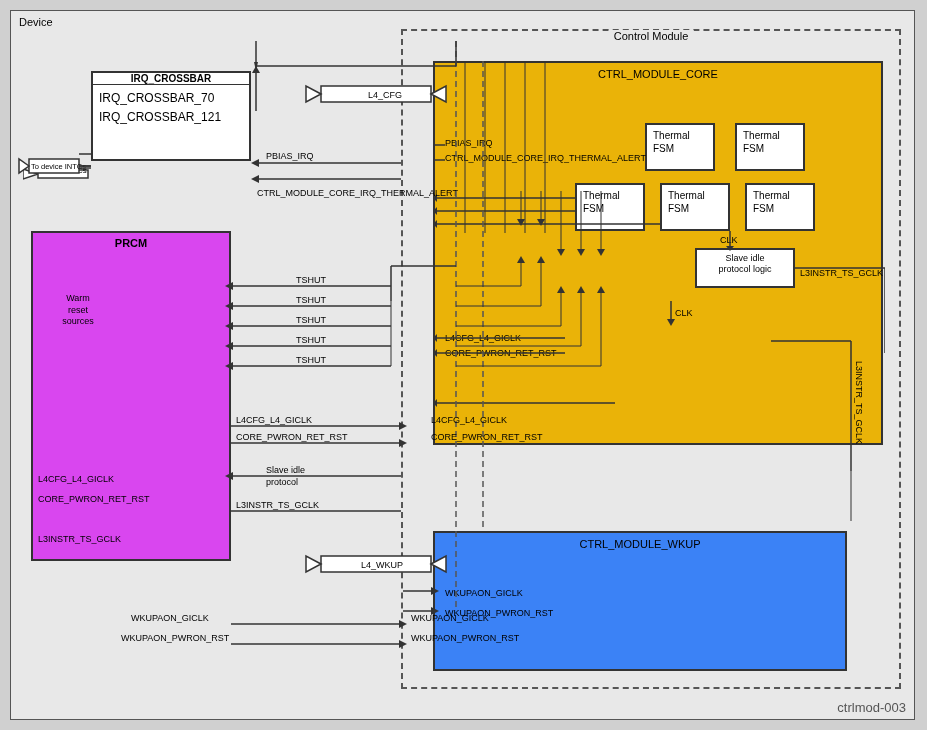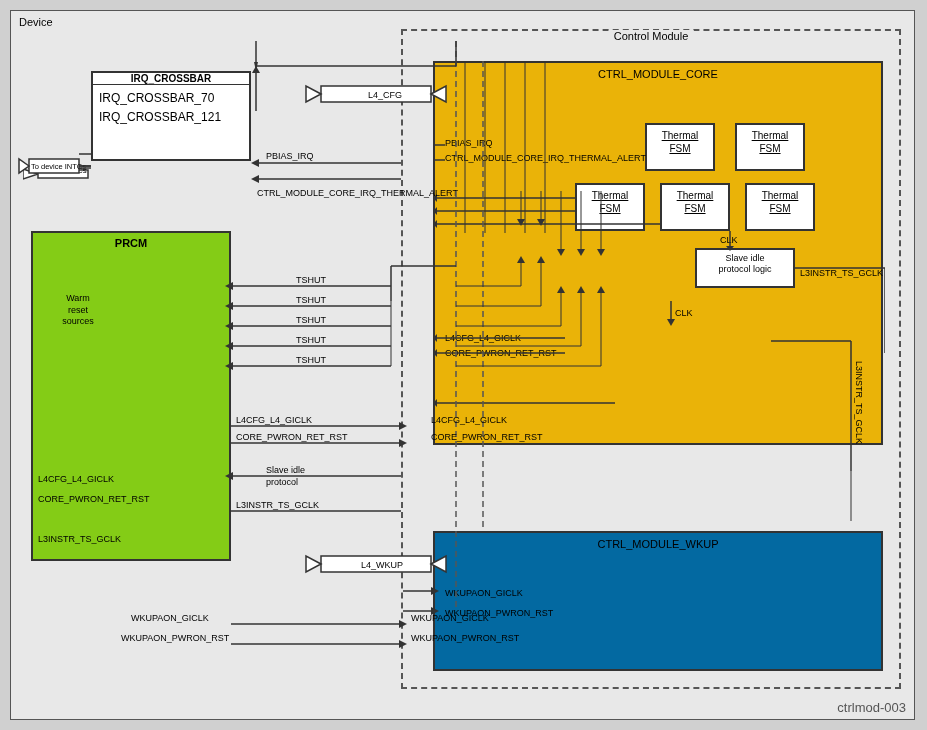--- a/index.html
+++ b/index.html
@@ -62,24 +62,24 @@
       left: 50%;
       transform: translateX(-50%);
       font-size: 11px;
       white-space: nowrap;
     }
     
     .ctrl-module-wkup {
       position: absolute;
       top: 500px;
       left: 30px;
-      width: 450px;
+      width: 414px;
       height: 140px;
       border: 2px solid #333;
-      background: #0369a1;
+      background: #3b82f6;
     }
     .ctrl-module-wkup-label {
       position: absolute;
       top: 5px;
       left: 50%;
       transform: translateX(-50%);
       font-size: 11px;
       white-space: nowrap;
     }
     
@@ -105,38 +105,37 @@
       line-height: 1.6;
     }
     
     .prcm-box {
       position: absolute;
       top: 220px;
       left: 20px;
       width: 200px;
       height: 330px;
       border: 2px solid #333;
-      background: #84cc16;
+      background: #d946ef;
     }
     .prcm-title {
       text-align: center;
       font-size: 11px;
       font-weight: bold;
       padding: 4px;
     }
     
     .thermal-fsm {
       position: absolute;
       border: 2px solid #333;
       background: white;
-      text-align: center;
+      text-align: left;
       font-size: 10px;
       padding: 4px 6px;
       line-height: 1.3;
-      text-decoration: underline;
     }
     
     .slave-idle-box {
       position: absolute;
       border: 2px solid #333;
       background: white;
       text-align: center;
       font-size: 9px;
       padding: 3px;
       line-height: 1.2;

